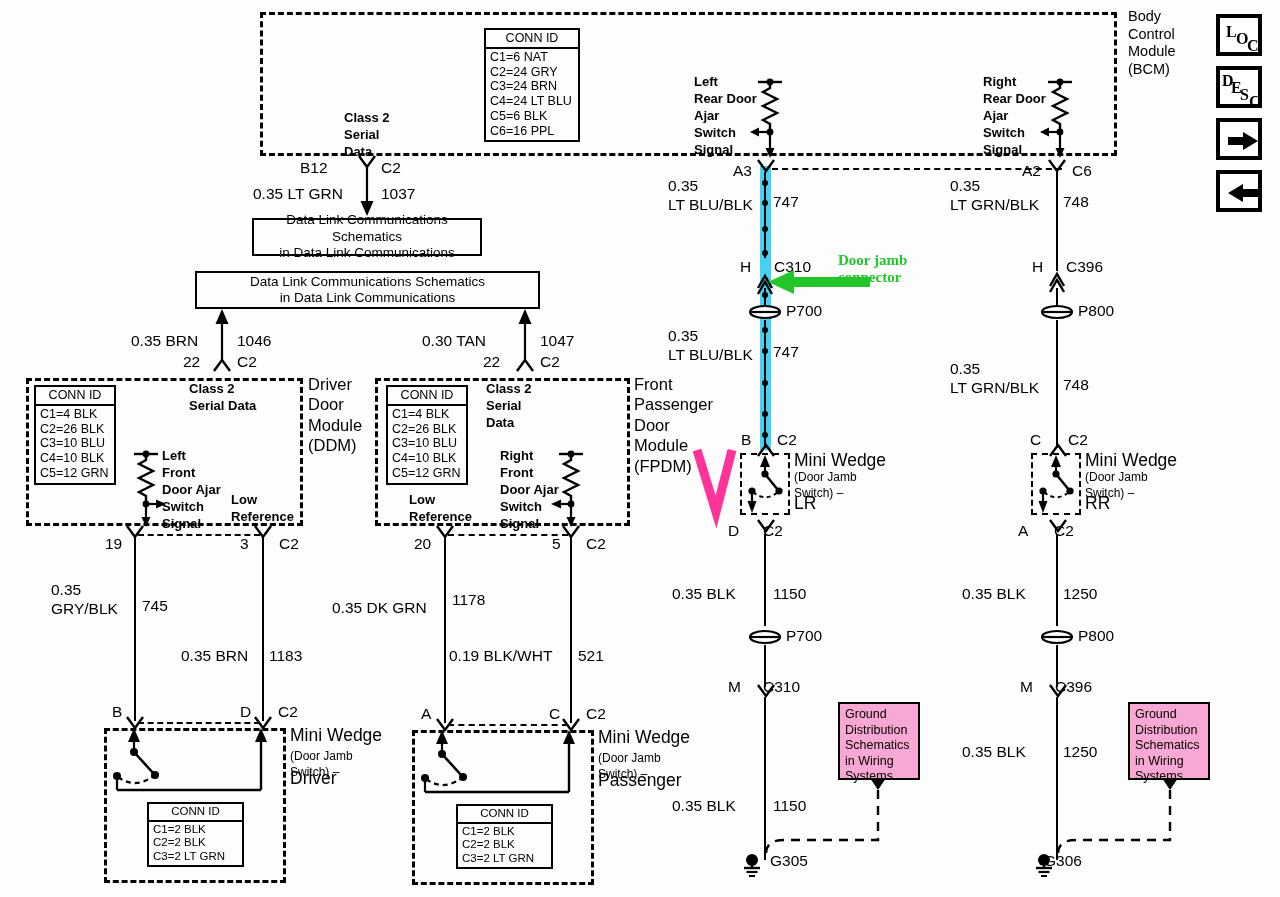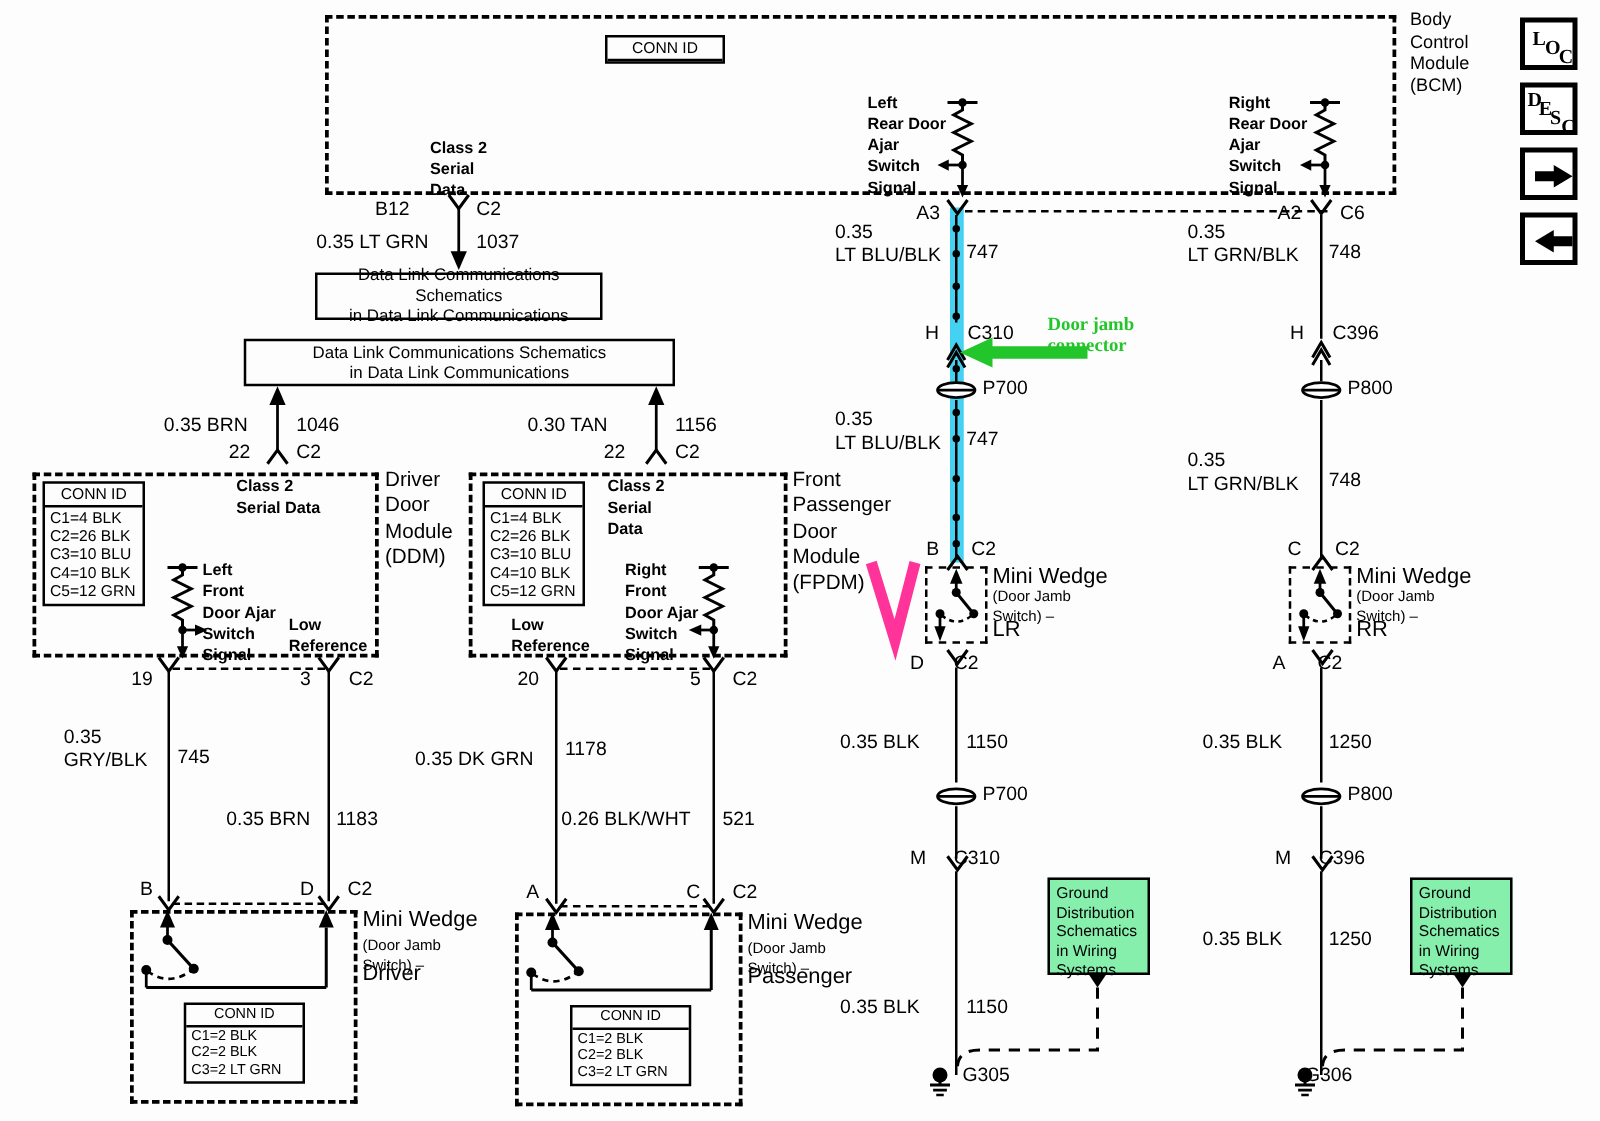--- a/index.html
+++ b/index.html
@@ -41,21 +41,21 @@
     align-items:center;
     justify-content:center;
     text-align:center;
     font-size:13.5px;
     line-height:1.22;
   }
   .refbox{
     position:absolute;
     border:2.5px solid #000;
     box-sizing:border-box;
-    background:#86efac;
+    background:#f9a8d4;
     font-size:12.5px;
     line-height:1.24;
     padding:3px 21px 3px 5px;
   }
   
   .connid{
     position:absolute;
     border:2px solid #000;
     box-sizing:border-box;
     background:#fdfdfd;
@@ -108,20 +108,28 @@
 Control
 Module
 (BCM)</div>
 
   <div class="t t13" style="left:344px;top:110px;line-height:1.30;">Class 2
 Serial
 Data</div>
 
   <div class="connid" style="left:484px;top:28px;width:96px;">
     <div class="hdr">CONN ID</div>
+    <div class="rows">
+      <div>C1=6 NAT</div>
+      <div>C2=24 GRY</div>
+      <div>C3=24 BRN</div>
+      <div>C4=24 LT BLU</div>
+      <div>C5=6 BLK</div>
+      <div>C6=16 PPL</div>
+    </div>
   </div>
 
   <div class="t t13" style="left:694px;top:74px;line-height:1.30;">Left
 Rear Door
 Ajar
 Switch
 Signal</div>
   <svg style="left:744px;top:78px;width:52px;height:80px;">
     <line x1="14" y1="4" x2="38" y2="4" stroke="#000" stroke-width="2.4"></line>
     <circle cx="26" cy="4" r="3.4" fill="#000"></circle>
@@ -180,21 +188,21 @@
   <div class="t t15" style="left:237px;top:333px;">1046</div>
   <div class="t t15" style="left:183px;top:354px;">22</div>
   <div class="t t15" style="left:237px;top:354px;">C2</div>
 
   <svg style="left:514px;top:309px;width:22px;height:62px;">
     <polygon points="11,0 4.5,15 17.5,15" fill="#000"></polygon>
     <line x1="11" y1="13" x2="11" y2="51" stroke="#000" stroke-width="2.2"></line>
     <polyline points="3,62 11,51 19,62" fill="none" stroke="#000" stroke-width="2.4"></polyline>
   </svg>
   <div class="t t15" style="left:422px;top:333px;">0.30 TAN</div>
-  <div class="t t15" style="left:540px;top:333px;">1156</div>
+  <div class="t t15" style="left:540px;top:333px;">1047</div>
   <div class="t t15" style="left:483px;top:354px;">22</div>
   <div class="t t15" style="left:540px;top:354px;">C2</div>
 
   <div class="dashbox" style="left:26px;top:378px;width:277px;height:148px;"></div>
   <div class="t t16" style="left:308px;top:374px;line-height:1.24;">Driver
 Door
 Module
 (DDM)</div>
   <div class="t t13" style="left:189px;top:381px;line-height:1.30;">Class 2
 Serial Data</div>
@@ -296,21 +304,21 @@
     <polyline points="3,0 11,11 19,0" fill="none" stroke="#000" stroke-width="2.4"></polyline>
   </svg>
   <div class="t t15" style="left:414px;top:536px;">20</div>
   <div class="t t15" style="left:552px;top:536px;">5</div>
   <div class="t t15" style="left:586px;top:536px;">C2</div>
 
   <div class="vline" style="left:444px;top:537px;height:186px;"></div>
   <div class="vline" style="left:570px;top:537px;height:186px;"></div>
   <div class="t t15" style="left:332px;top:600px;">0.35 DK GRN</div>
   <div class="t t15" style="left:452px;top:592px;">1178</div>
-  <div class="t t15" style="left:449px;top:648px;">0.26 BLK/WHT</div>
+  <div class="t t15" style="left:449px;top:648px;">0.19 BLK/WHT</div>
   <div class="t t15" style="left:578px;top:648px;">521</div>
 
   <div class="hdash" style="left:138px;top:722px;width:122px;"></div>
   <svg style="left:124px;top:717px;width:22px;height:16px;">
     <polyline points="3,0 11,11 19,0" fill="none" stroke="#000" stroke-width="2.4"></polyline>
   </svg>
   <svg style="left:252px;top:717px;width:22px;height:16px;">
     <polyline points="3,0 11,11 19,0" fill="none" stroke="#000" stroke-width="2.4"></polyline>
   </svg>
   <div class="t t15" style="left:112px;top:704px;">B</div>

